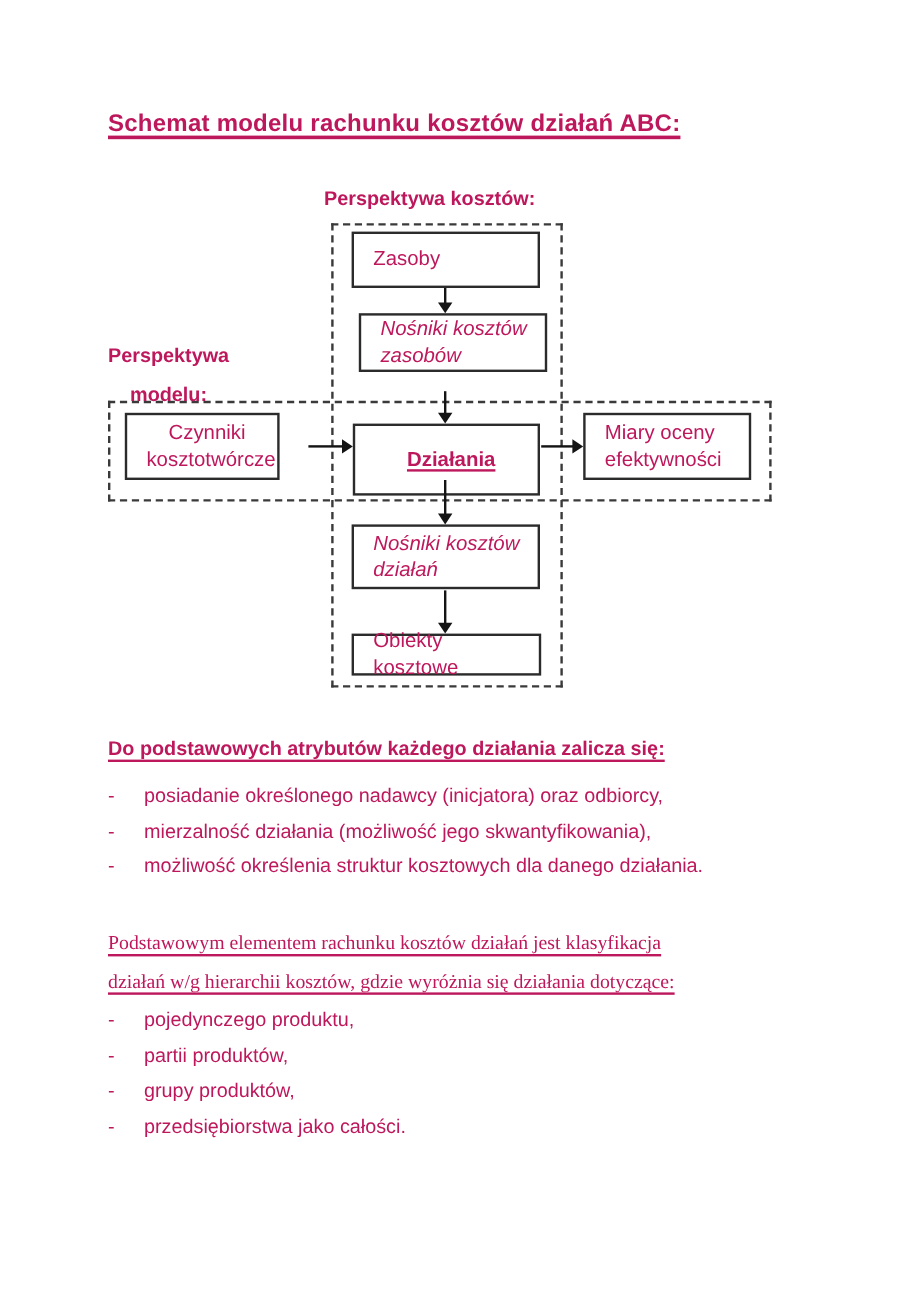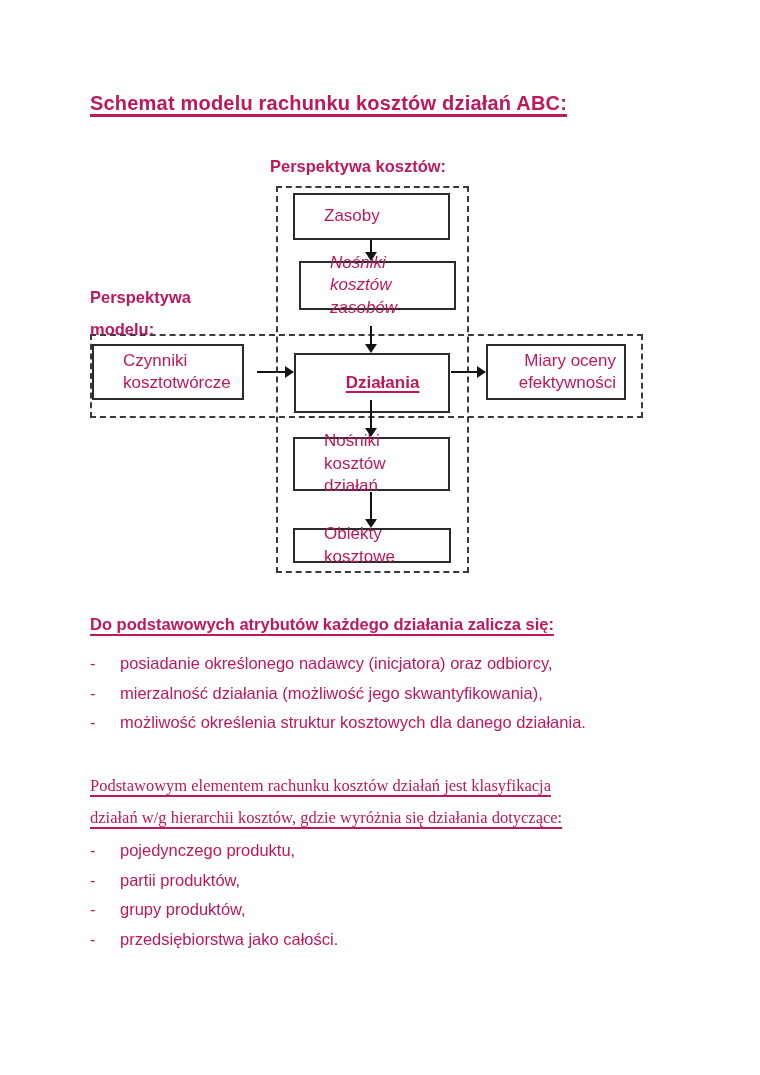--- a/index.html
+++ b/index.html
@@ -22,36 +22,36 @@
     text-decoration: underline;
     text-decoration-thickness: 2.5px;
     text-underline-offset: 4px;
     letter-spacing: 0.2px;
   }
   .diagram-label {
     position: absolute;
     font-size: 16.5px;
     font-weight: bold;
   }
-  .process-label span { display: block; line-height: 32px; }
+  .process-label span { display: block; line-height: 32px; text-align: center; }
   .dashed-frame {
     position: absolute;
     border: 2px dashed #3a3a3a;
     background: transparent;
   }
   .dbox {
     position: absolute;
     border: 2px solid #2b2b2b;
     background: #ffffff;
     display: flex;
     flex-direction: column;
     justify-content: center;
     font-size: 17px;
     line-height: 1.32;
-    padding: 4px 8px 4px 29px;
+    padding: 4px 8px 4px 16px;
   }
   .dbox.action {
     align-items: center;
     font-weight: bold;
     text-align: center;
   }
   .dbox.action span {
     text-decoration: underline;
     text-decoration-thickness: 2px;
     text-underline-offset: 3px;
@@ -103,30 +103,30 @@
       <span>Perspektywa</span>
       <span>modelu:</span>
     </div>
 
     <div class="dbox" style="left:293px; top:193px; width:157px; height:47px;">
       <span>Zasoby</span>
     </div>
     <div class="dbox" style="left:299px; top:261px; width:157px; height:49px;font-style:italic;">
       <span>Nośniki kosztów zasobów</span>
     </div>
-    <div class="dbox" style="left:92px; top:344px; width:152px; height:56px;">
+    <div class="dbox" style="left:104px; top:344px; width:129px; height:56px;text-align:center;">
       <span>Czynniki kosztotwórcze</span>
     </div>
     <div class="dbox action" style="left:294px; top:353px; width:156px; height:60px;">
       <span>Działania</span>
     </div>
-    <div class="dbox" style="left:486px; top:344px; width:140px; height:56px;text-align:right;">
+    <div class="dbox" style="left:486px; top:344px; width:140px; height:56px;">
       <span>Miary oceny efektywności</span>
     </div>
-    <div class="dbox" style="left:293px; top:437px; width:157px; height:54px;">
+    <div class="dbox" style="left:293px; top:437px; width:157px; height:54px;font-style:italic;">
       <span>Nośniki kosztów działań</span>
     </div>
     <div class="dbox" style="left:293px; top:528px; width:158px; height:35px;">
       <span>Obiekty kosztowe</span>
     </div>
 
     <div class="arrow down" style="left:365px; top:240px; width:12px; height:21px;">
         <div class="shaft"></div>
         <div class="head"></div>
       </div>

